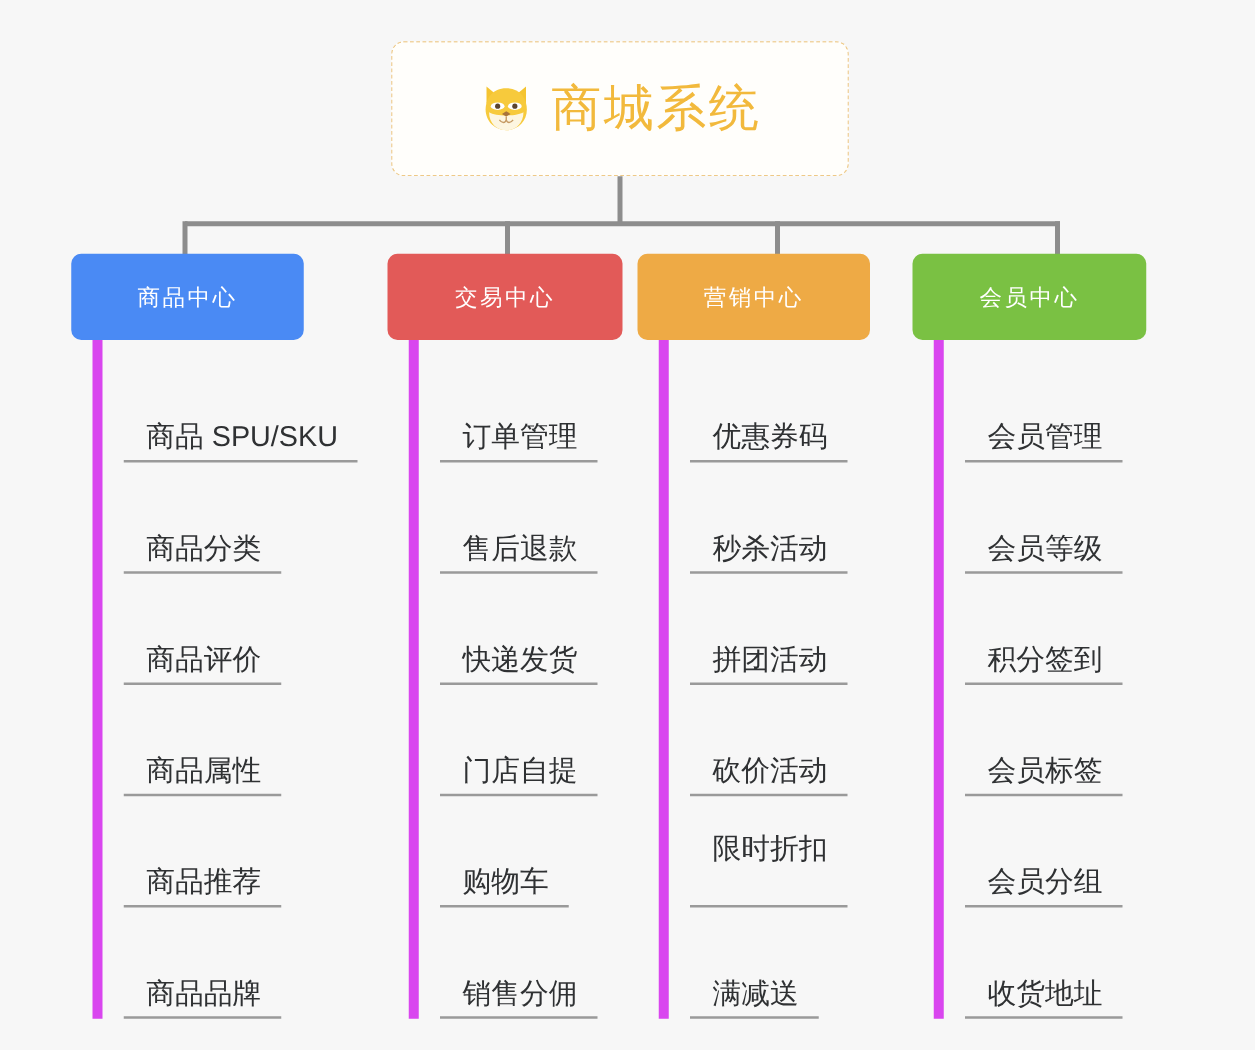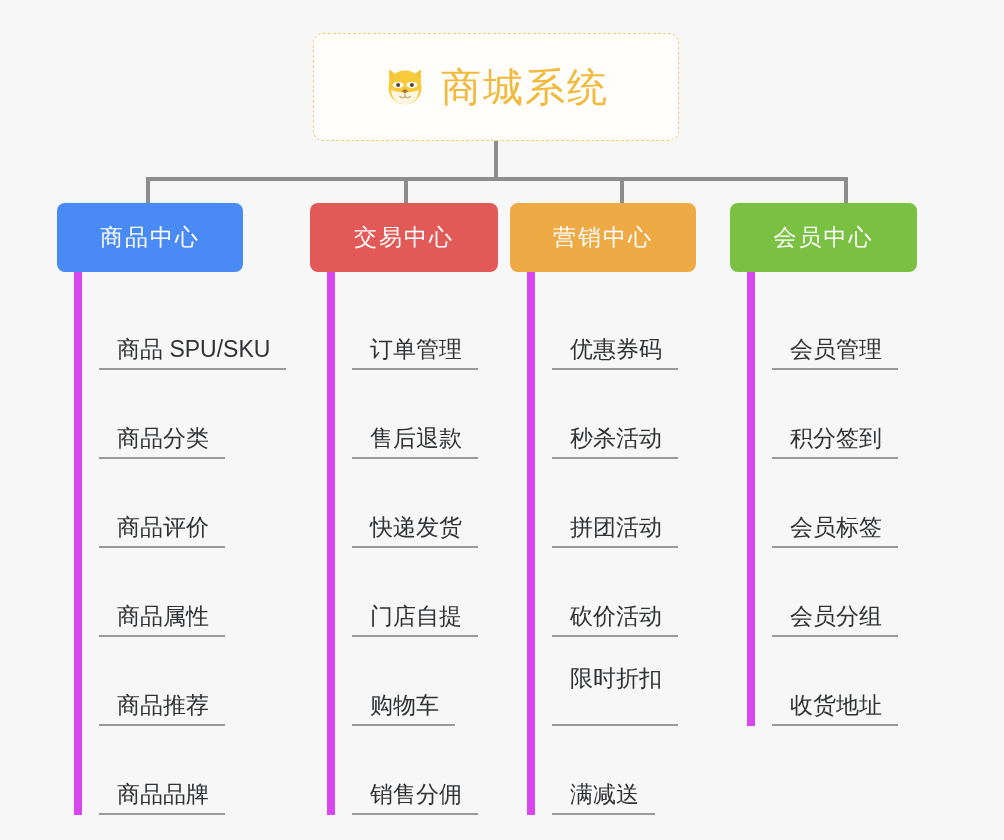--- a/index.html
+++ b/index.html
@@ -65,21 +65,21 @@
     top: 203px;
   }
   .cat-box {
     box-sizing: border-box;
     height: 69px;
     border-radius: 8px;
     display: flex;
     align-items: center;
     justify-content: center;
     color: #ffffff;
-    font-size: 23px;
+    font-size: 18px;
     letter-spacing: 2px;
     white-space: nowrap;
   }
 
   .items {
     position: relative;
     margin-top: 0;
     padding-left: 17px;
     border-left: 8px solid #d946ef;
     padding-top: 9px;
@@ -215,20 +215,23 @@
 
   <div class="column" style="left:730px;">
     <div class="cat-box" style="width:187px; background:#7ac143;">
       <span>会员中心</span>
     </div>
     <div class="items" style="margin-left:17px;">
       <div class="item" style="width: 126px;">
           <span class="item-label">会员管理</span>
         </div>
       <div class="item" style="width: 126px;">
+          <span class="item-label">会员等级</span>
+        </div>
+      <div class="item" style="width: 126px;">
           <span class="item-label">积分签到</span>
         </div>
       <div class="item" style="width: 126px;">
           <span class="item-label">会员标签</span>
         </div>
       <div class="item" style="width: 126px;">
           <span class="item-label">会员分组</span>
         </div>
       <div class="item" style="width: 126px;">
           <span class="item-label">收货地址</span>

